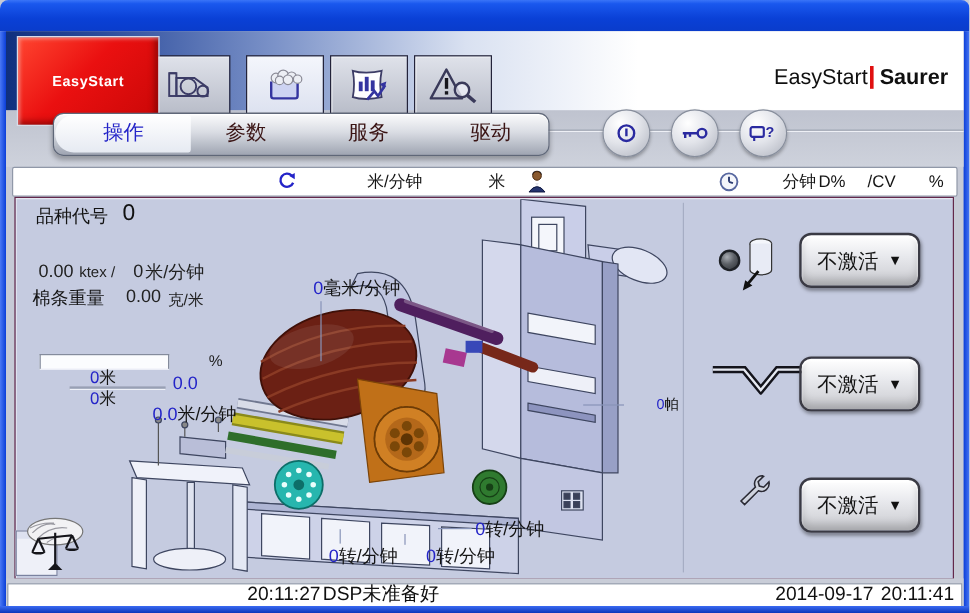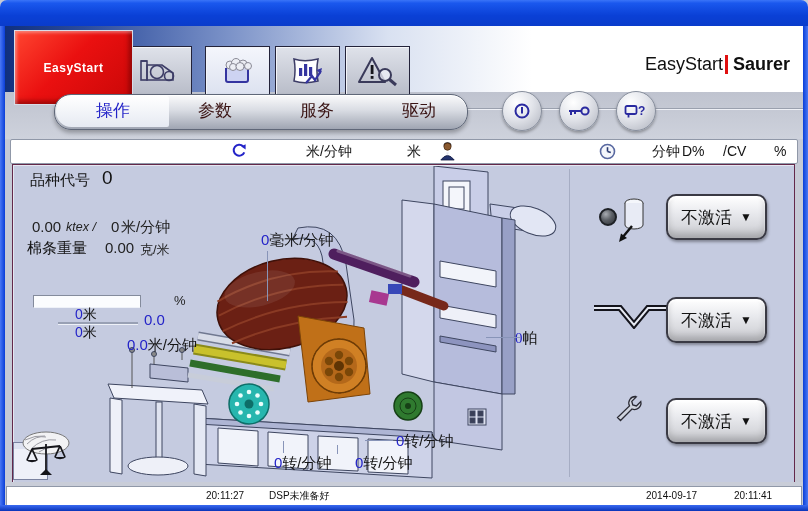--- a/index.html
+++ b/index.html
@@ -22,21 +22,21 @@
     border:1px solid #d8dce8;box-shadow:inset 2px 2px 3px rgba(255,255,255,.35),inset -3px -3px 5px rgba(90,0,0,.55);
     color:#fff;font-weight:bold;font-size:12px;display:flex;align-items:center;justify-content:center;letter-spacing:.5px;z-index:2;}
   
   .tbtn{position:absolute;top:46px;width:63px;height:47px;background:linear-gradient(180deg,#dfe2ea,#b9bdc9);
     border:1px solid #23233a;box-shadow:inset 1px 1px 0 #f4f5f8;display:flex;align-items:center;justify-content:center;}
   .tbtn.active{background:linear-gradient(180deg,#f4f6fc,#dde2f0);}
   
   .brand{left:645px;top:54px;display:flex;align-items:center;font-size:18px;color:#101010;}
   .brand .bar{width:3px;height:19px;background:#e01010;margin:0 5px 0 2px;}
   
-  .tabbar{position:absolute;left:54px;top:94px;width:412px;height:34px;border-radius:17px;border:1px solid #5f6778;
+  .tabbar{position:absolute;left:44px;top:94px;width:412px;height:34px;border-radius:9px;border:1px solid #5f6778;
     background:linear-gradient(180deg,#fbfbfc 0%,#d9dce3 45%,#9fa5b2 100%);
     box-shadow:0 3px 4px rgba(0,0,0,.28),inset 0 1px 0 #fff;z-index:3;}
   .active-bg{position:absolute;left:1px;top:1px;width:113px;height:31px;border-radius:16px 2px 2px 16px;
     background:linear-gradient(180deg,#ffffff,#e6eaf2);}
   .tab{position:absolute;top:0;height:34px;line-height:32px;text-align:center;width:100px;font-size:17px;color:#3a1414;}
   .tab.on{color:#2424c8;}
   .groove{left:456px;top:108px;width:347px;height:1px;background:#9aa0ae;border-bottom:1px solid #eef0f6;}
   .rbtn{position:absolute;top:91px;width:38px;height:38px;border-radius:50%;
     background:radial-gradient(circle at 35% 28%,#ffffff 0%,#e2e4ea 45%,#aeb2bd 100%);
     border:1px solid #878e9c;box-shadow:0 2px 3px rgba(0,0,0,.3);display:flex;align-items:center;justify-content:center;z-index:3;}
@@ -58,21 +58,21 @@
   .dd{position:absolute;width:97px;height:42px;border-radius:10px;border:2px solid #3a3a44;
     background:linear-gradient(180deg,#ffffff 0%,#e9eaee 40%,#c9cacf 100%);
     box-shadow:inset 0 2px 2px #fff,inset 0 -5px 7px rgba(0,0,0,.18),1px 2px 3px rgba(0,0,0,.35);
     display:flex;align-items:center;justify-content:center;gap:8px;font-size:17px;color:#141414;}
   .dd .arr{font-size:12px;color:#111;}
   .led{left:586px;top:43px;width:14px;height:14px;border-radius:50%;
     background:radial-gradient(circle at 35% 30%,#a8acb2 0%,#5c6066 45%,#2e3136 100%);border:2px solid #1e2126;}
   
   .footerband{left:5px;top:482px;width:798px;height:23px;background:#c9cdd8;}
   .footer{left:6px;top:486px;width:794px;height:19px;background:#fff;border:1px solid #9098a8;
-    font-size:10px;line-height:18px;color:#101010;}
+    font-size:16px;line-height:18px;color:#101010;}
   .footer span{position:absolute;white-space:nowrap;}
   .farleftbox{left:13px;top:442px;width:33px;height:36px;background:#eef0f8;border:1px solid #7a82a0;
     box-shadow:inset 0 6px 0 #dde1f0;}
 </style>
 </head>
 <body>
 
 <div class="stage">
 
   <div class="abs titlebar"></div>
@@ -315,21 +315,21 @@
       </g>
       <path d="M7,32 a6.5,3.5 0 0 0 12,0 z" fill="#15151a"></path>
       <path d="M35,29 a6.5,3.5 0 0 0 12,0 z" fill="#15151a"></path>
       <polygon points="27,41 21,47 33,47" fill="#15151a"></polygon>
     </svg>
 
     <span class="abs lbl15" style="left:17px;top:6px;">品种代号</span>
     <span class="abs" style="left:89px;top:2px;font-size:19px;color:#111;">0</span>
 
     <span class="abs" style="left:19px;top:53px;font-size:15px;color:#222;">0.00</span>
-    <span class="abs" style="left:53px;top:55px;font-size:12.5px;color:#222;font-style:italic;">ktex /</span>
+    <span class="abs" style="left:53px;top:55px;font-size:12.5px;color:#222;">ktex /</span>
     <span class="abs" style="left:98px;top:53px;font-size:15px;color:#222;">0</span>
     <span class="abs" style="left:108px;top:53px;font-size:15px;color:#222;">米/分钟</span>
 
     <span class="abs lbl15" style="left:14px;top:74px;">棉条重量</span>
     <span class="abs" style="left:92px;top:74px;font-size:15px;color:#222;">0.00</span>
     <span class="abs" style="left:127px;top:76px;font-size:13px;color:#222;">克/米</span>
 
     <div class="abs bar-inset">
       <div style="height:100%;width:0%;background:#4a6ae0;"></div>
     </div>
@@ -346,21 +346,21 @@
 
     <span class="abs" style="left:114px;top:171px;font-size:15px;">
       <b class="v" style="font-weight:normal;">0.0</b><span class="k">米/分钟</span>
     </span>
 
     <span class="abs" style="left:248px;top:66px;font-size:15px;">
       <b class="v" style="font-weight:normal;">0</b><span class="k">毫米/分钟</span>
     </span>
     <div class="abs leader" style="left:254px;top:86px;width:1px;height:50px;"></div>
 
-    <span class="abs" style="left:502px;top:164px;font-size:15px;font-family:Liberation Serif, serif;">
+    <span class="abs" style="left:534px;top:164px;font-size:12px;">
       <b class="v" style="font-weight:normal;">0</b><span class="k">帕</span>
     </span>
     <div class="abs leader" style="left:473px;top:172px;width:34px;height:1px;"></div>
 
     <span class="abs" style="left:383px;top:267px;font-size:15px;">
       <b class="v" style="font-weight:normal;">0</b><span class="k">转/分钟</span>
     </span>
     <div class="abs leader" style="left:352px;top:275px;width:28px;height:1px;"></div>
 
     <span class="abs" style="left:261px;top:289px;font-size:15px;">

